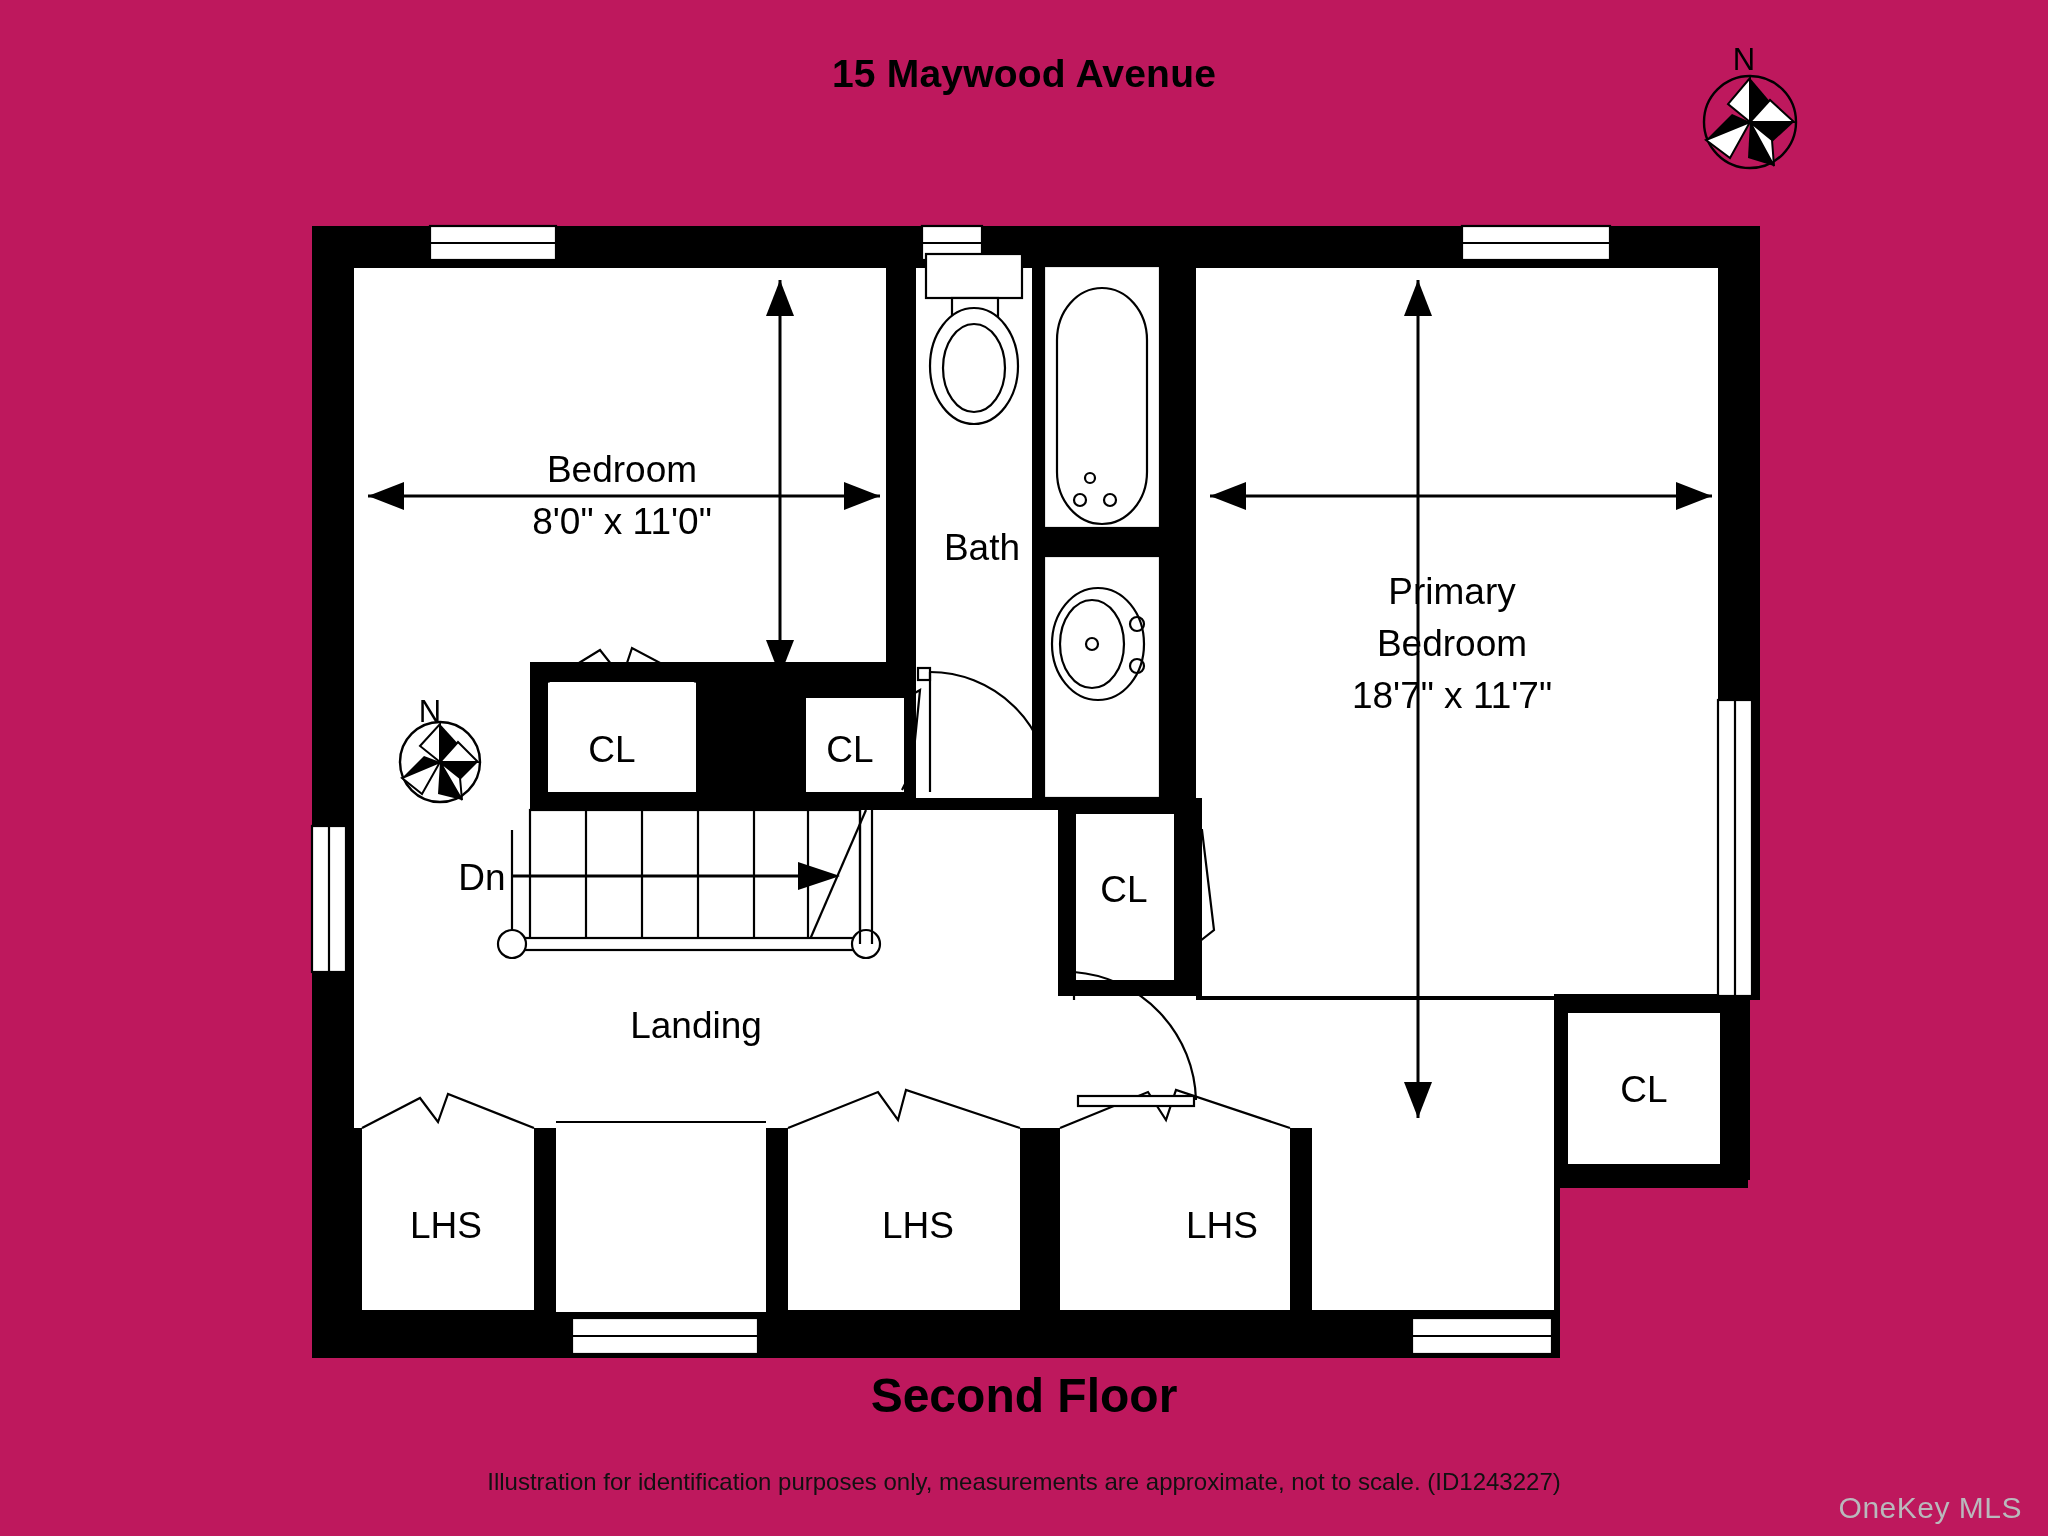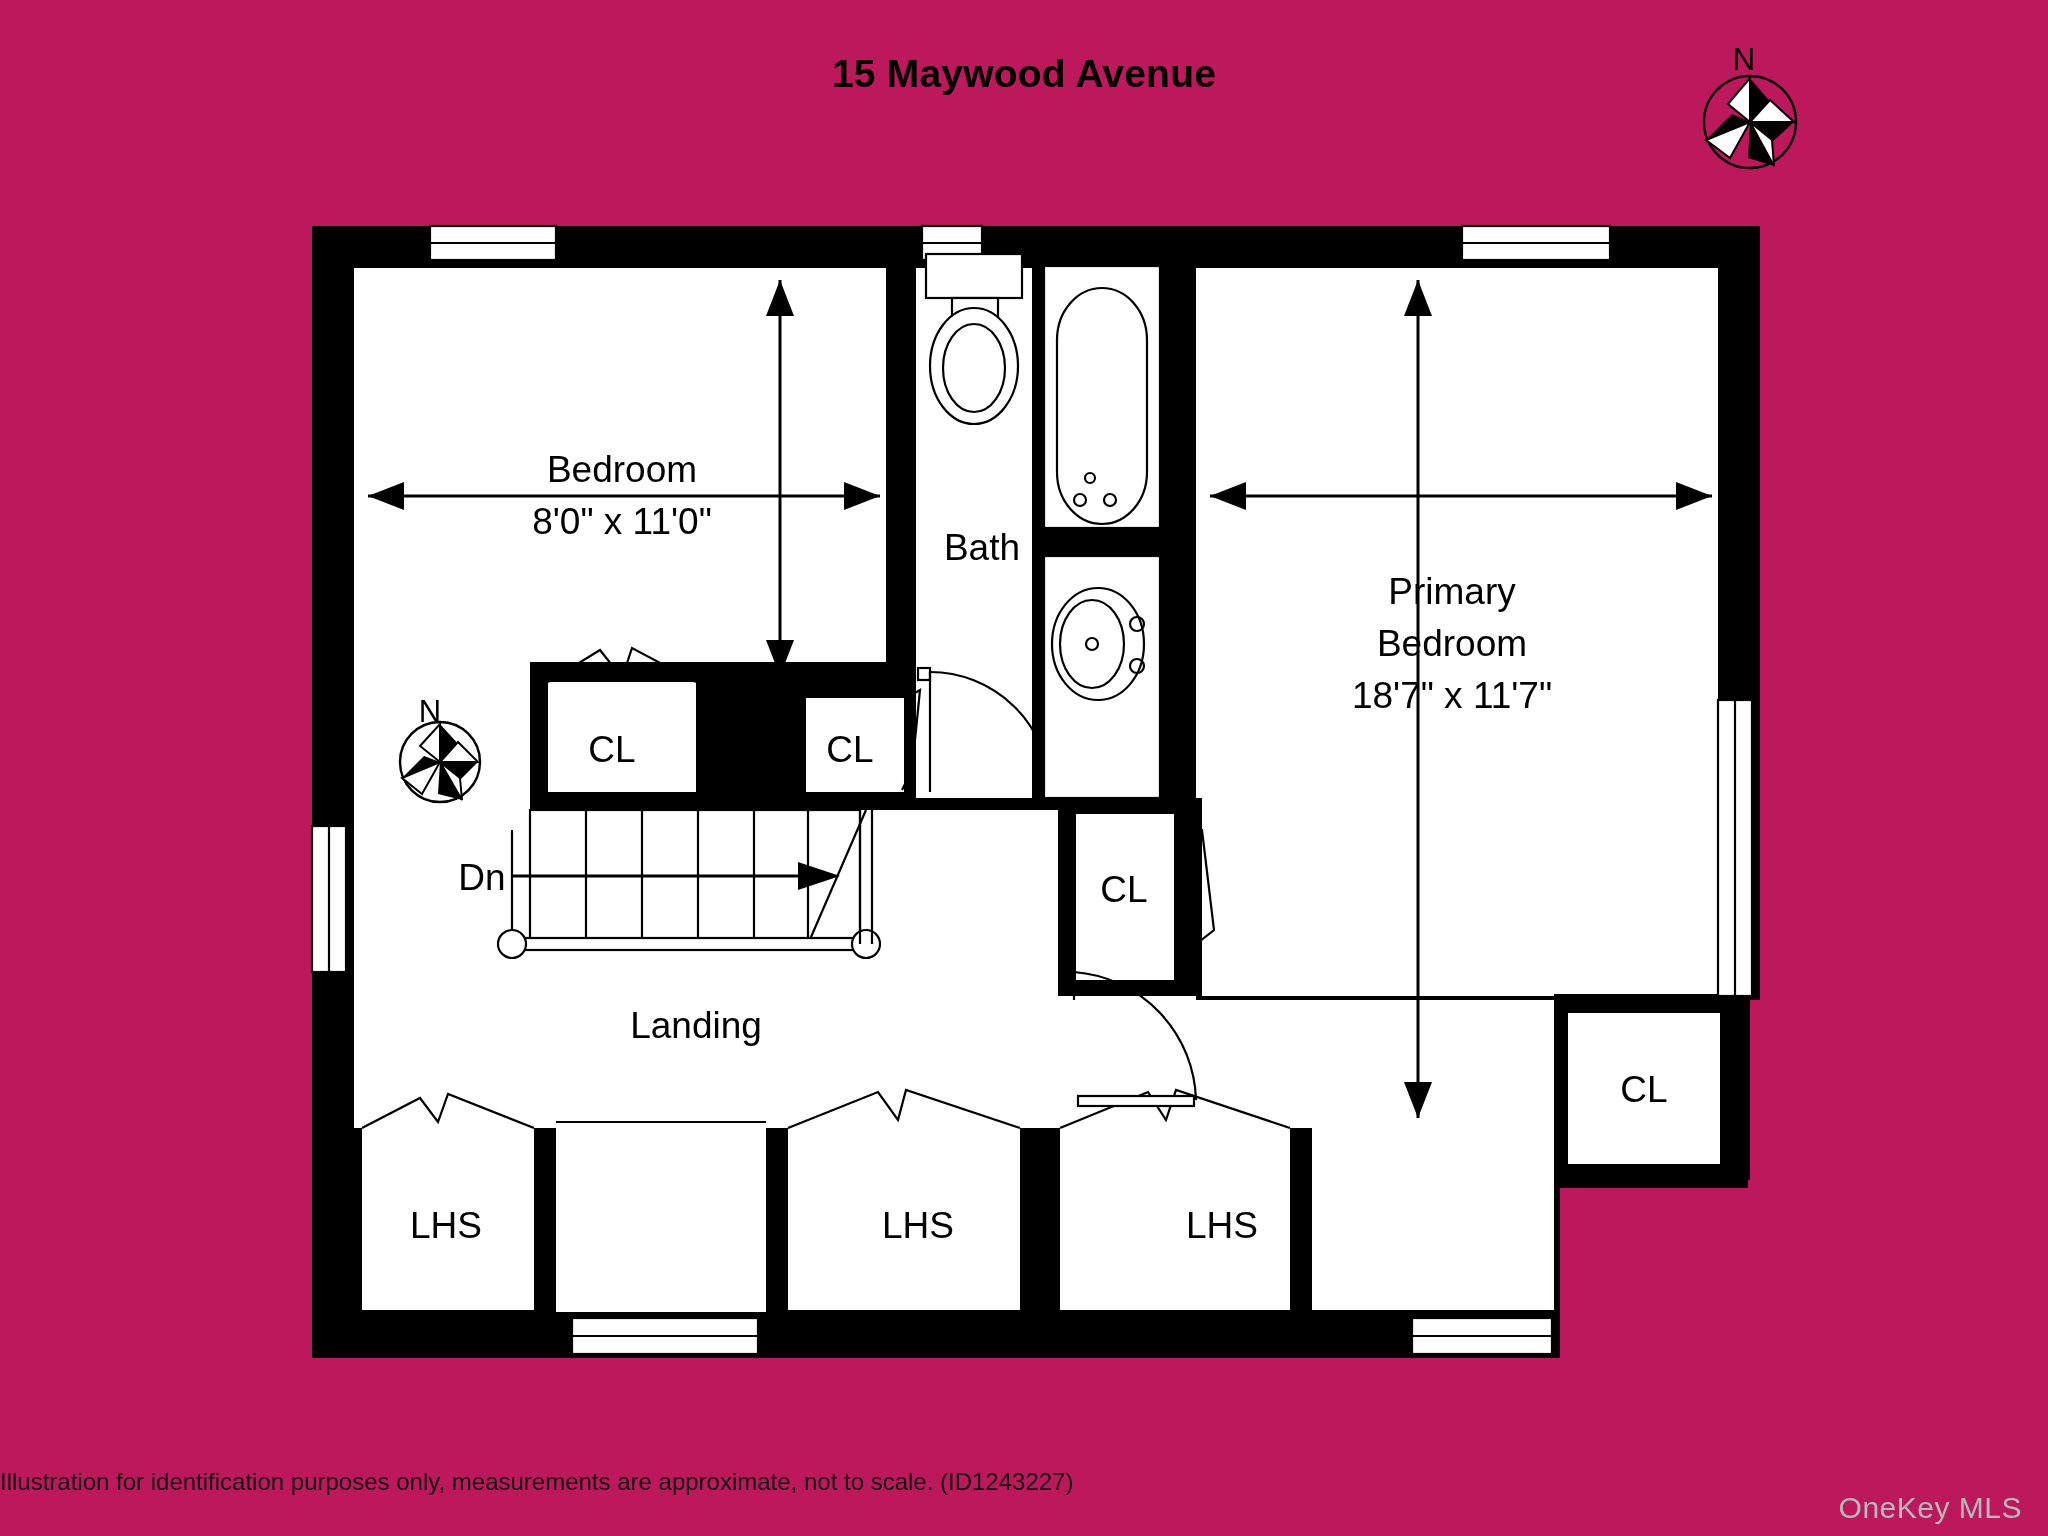--- a/index.html
+++ b/index.html
@@ -38,21 +38,21 @@
     width: 2048px;
     text-align: center;
     font-size: 48px;
     font-weight: bold;
   }
   #disclaimer {
     position: absolute;
     top: 1468px;
     left: 0;
     width: 2048px;
-    text-align: left;
+    text-align: center;
     font-size: 24px;
     font-weight: normal;
     color: #111;
   }
   #watermark {
     position: absolute;
     right: 26px;
     bottom: 11px;
     font-size: 30px;
     color: #b9b9bc;
@@ -324,16 +324,17 @@
       <polygon points="440,762 478,762 458,742" fill="#fff" stroke="#000" stroke-width="2"></polygon>
       <polygon points="440,762 478,762 458,782" fill="#000"></polygon>
       <polygon points="440,762 402,778 424,756" fill="#000"></polygon>
       <polygon points="440,762 402,778 422,794" fill="#fff" stroke="#000" stroke-width="2"></polygon>
       <polygon points="440,762 462,800 438,794" fill="#000"></polygon>
       <polygon points="440,762 462,800 460,778" fill="#fff" stroke="#000" stroke-width="2"></polygon>
     </g>
 
   </svg>
 
+  <div id="floor-label">Second Floor</div>
   <div id="disclaimer">Illustration for identification purposes only, measurements are approximate, not to scale. (ID1243227)</div>
   <div id="watermark">OneKey MLS</div>
 
 </div>
 
 </body></html>

